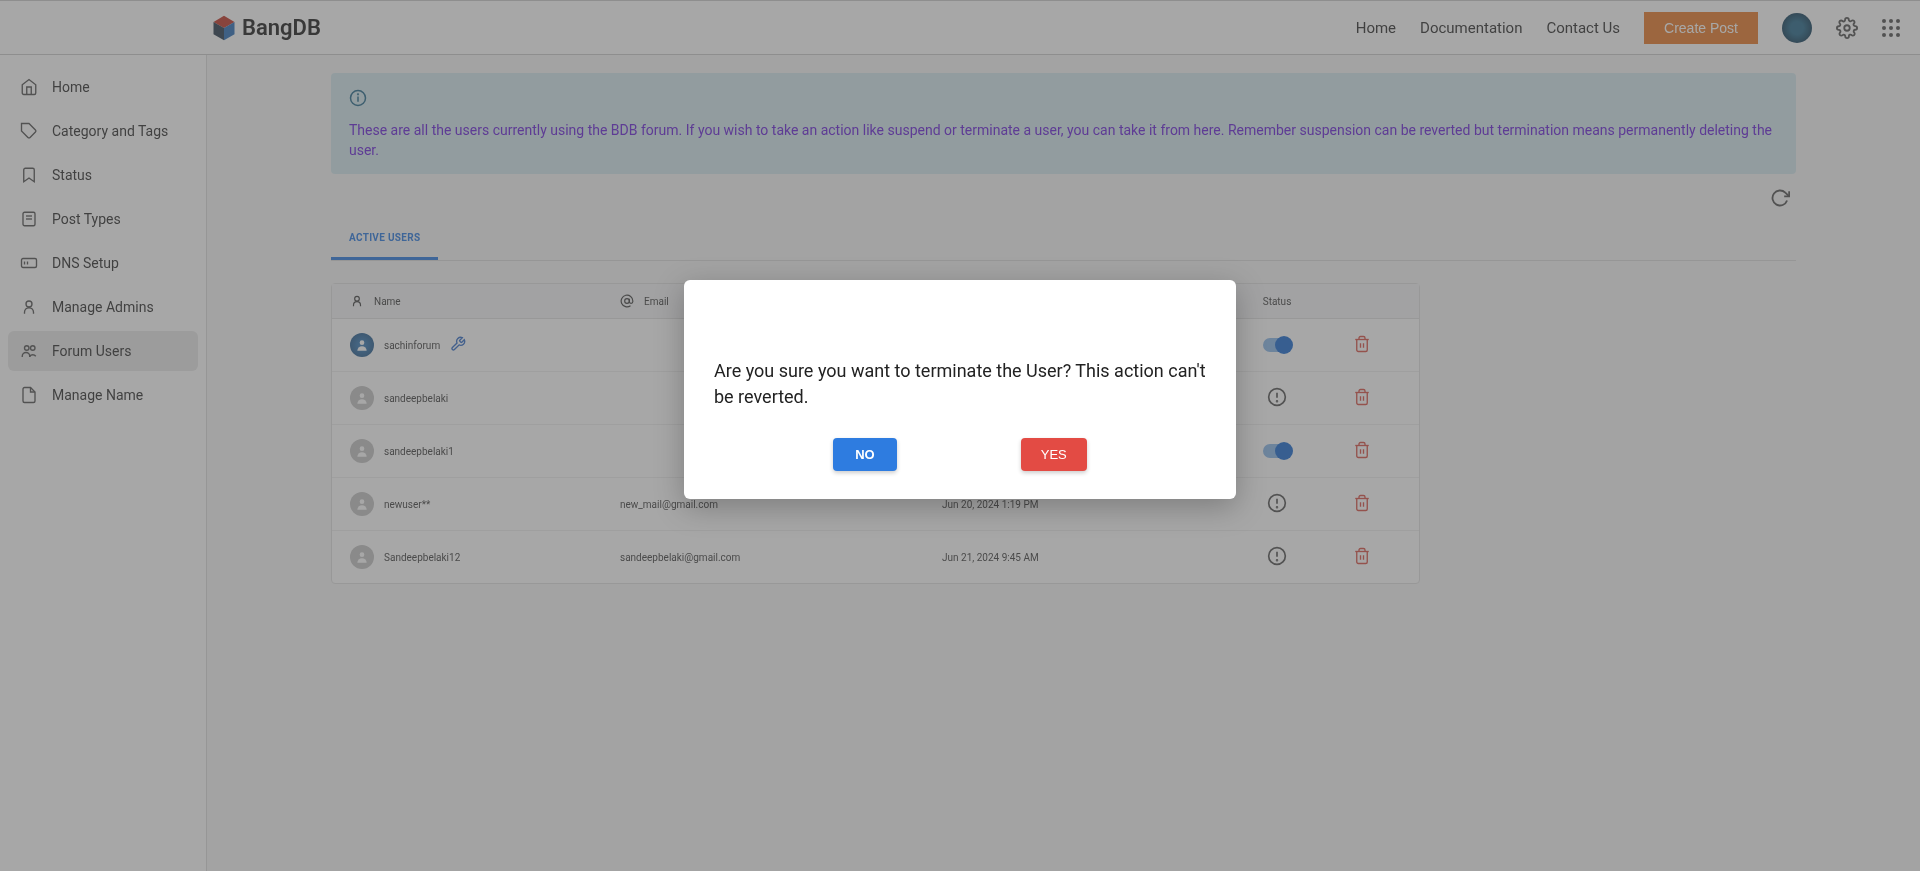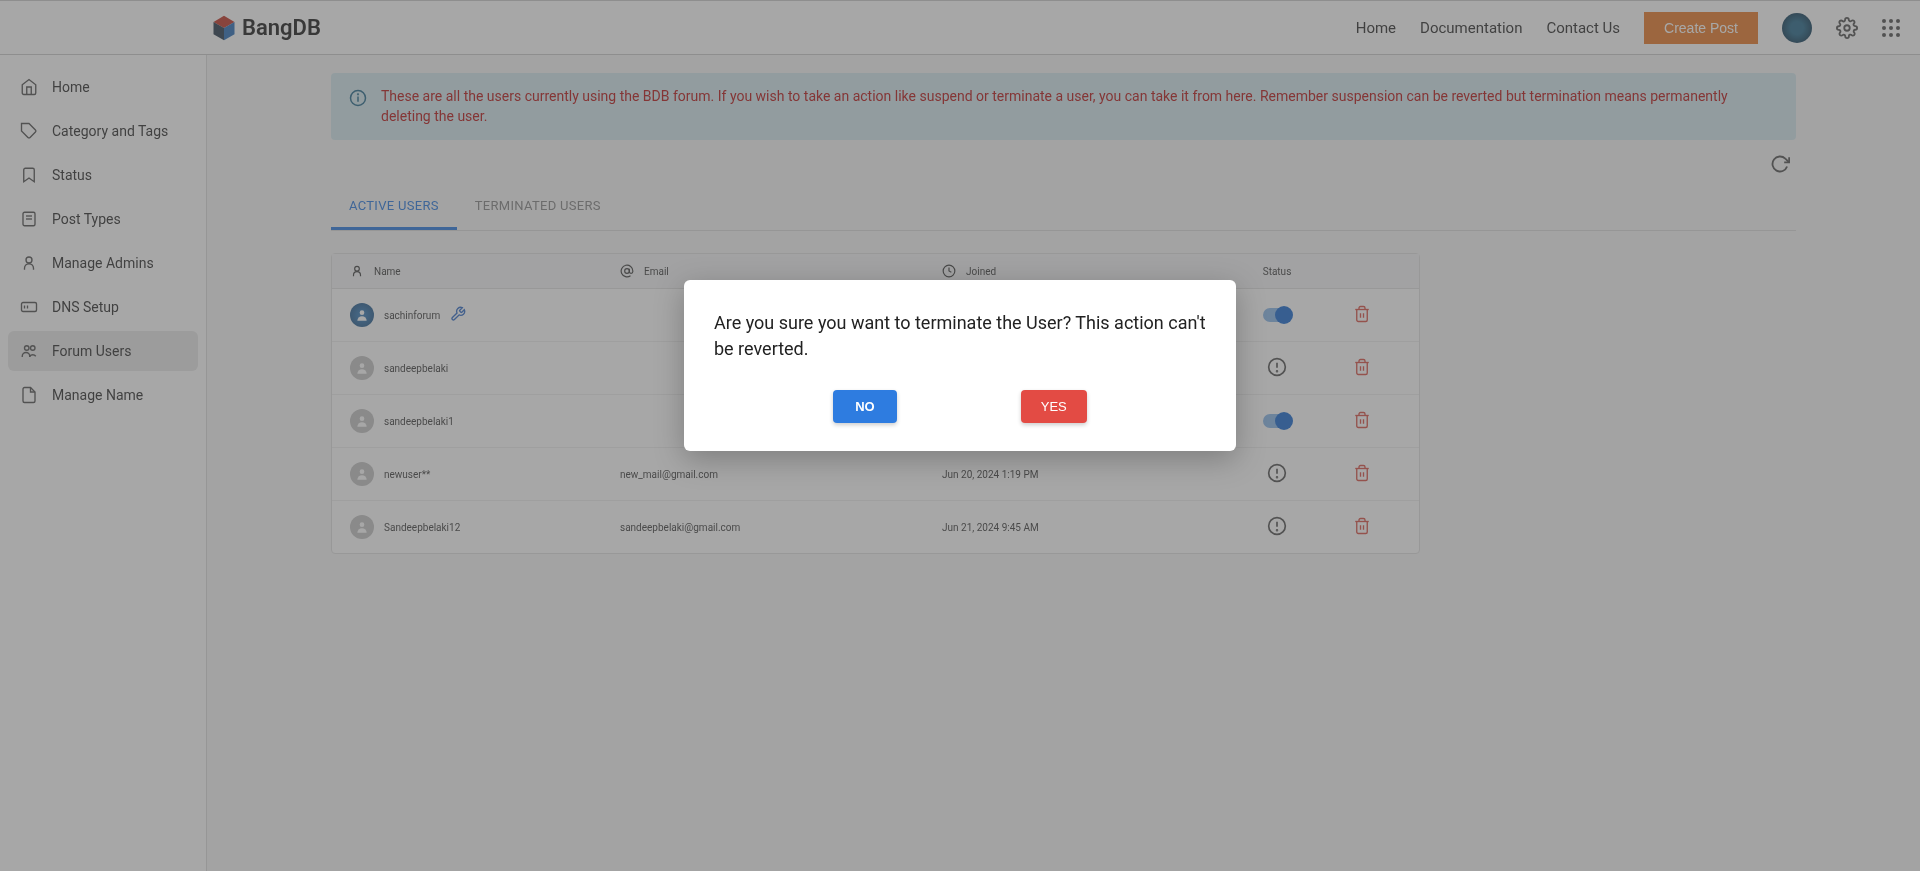--- a/index.html
+++ b/index.html
@@ -12,27 +12,27 @@
 .create-post { background: #e87d2e; color: #fff; padding: 8px 20px; border-radius: 0; font-size: 14px; border: none; cursor: pointer; }
 .avatar-img { width: 30px; height: 30px; border-radius: 50%; background: radial-gradient(circle, #2a6b8c 30%, #1a4560 70%); }
 .gear-icon, .apps-icon { color: #555; cursor: pointer; }
 
 .sidebar { position: absolute; left: 0; top: 55px; width: 207px; height: calc(100% - 55px); background: #fff; border-right: 1px solid #ddd; padding: 12px 8px; }
 .sidebar-item { display: flex; align-items: center; gap: 14px; padding: 11px 12px; color: #333; font-size: 14px; border-radius: 6px; cursor: pointer; margin-bottom: 4px; }
 .sidebar-item.active { background: #e8e8e8; }
 .sidebar-icon { width: 18px; height: 18px; display: flex; align-items: center; justify-content: center; color: #555; flex-shrink: 0; }
 
 .main { position: absolute; left: 207px; top: 55px; right: 0; bottom: 0; padding: 18px 124px; background: #f7f7f7; overflow-y: auto; }
-.info-banner { background: #d4e9ef; border-radius: 4px; padding: 14px 18px; display: flex; gap: 14px; align-items: flex-start; color: #b91c1c; font-size: 14px; line-height: 1.4; }
+.info-banner { background: #d4e9ef; border-radius: 4px; padding: 14px 18px; display: flex; gap: 14px; align-items: flex-start; color: #6d28d9; font-size: 14px; line-height: 1.4; flex-direction: column; }
 .info-icon { width: 18px; height: 18px; flex-shrink: 0; margin-top: 2px; }
 .refresh-row { display: flex; justify-content: flex-end; padding: 14px 6px 10px; }
 .refresh-icon { color: #555; cursor: pointer; }
 
 .tabs { display: flex; border-bottom: 1px solid #ddd; }
-.tab { padding: 14px 18px; font-size: 13px; font-weight: 400; letter-spacing: 0.3px; color: #888; cursor: pointer; border-bottom: 3px solid transparent; }
+.tab { padding: 14px 18px; font-size: 10px; font-weight: 700; letter-spacing: 0.3px; color: #888; cursor: pointer; border-bottom: 3px solid transparent; }
 .tab.active { color: #2e7ce0; border-bottom-color: #2e7ce0; }
 
 .table-wrap { background: #fff; border: 1px solid #e0e0e0; border-radius: 4px; margin-top: 22px; width: 1089px; }
 .table-header { display: flex; background: #f4f5f6; border-bottom: 1px solid #e0e0e0; padding: 10px 18px; }
 .th, .td { display: flex; align-items: center; gap: 10px; font-size: 10px; color: #444; }
 .col-name { width: 270px; }
 .col-email { width: 322px; }
 .col-joined { width: 275px; }
 .col-status { width: 120px; justify-content: center; }
 .col-delete { width: 50px; justify-content: center; }
@@ -41,21 +41,21 @@
 .row-avatar { width: 24px; height: 24px; border-radius: 50%; background: #c4c4c4; display: flex; align-items: center; justify-content: center; flex-shrink: 0; }
 .row-avatar.color { background: radial-gradient(circle, #3a7bb5 20%, #2a5d8c 80%); }
 .toggle { width: 28px; height: 14px; background: #8bb8e8; border-radius: 10px; position: relative; cursor: pointer; }
 .toggle::after { content: ""; position: absolute; right: -2px; top: -2px; width: 18px; height: 18px; border-radius: 50%; background: #1f6dd0; }
 .warn-icon { color: #555; }
 .trash-icon { color: #d9554a; cursor: pointer; }
 .admin-badge { color: #3670c9; }
 
 .overlay { position: absolute; inset: 0; background: rgba(80,80,80,0.5); z-index: 100; }
 .modal { position: absolute; left: 50%; top: 280px; transform: translateX(-50%); width: 552px; background: #fff; border-radius: 6px; box-shadow: 0 8px 30px rgba(0,0,0,0.25); padding: 30px 30px 28px; z-index: 101; }
-.modal-text { font-size: 18px; color: #222; line-height: 1.45; margin-bottom: 28px; }
+.modal-text { font-size: 18px; color: #222; line-height: 1.45; margin-bottom: 28px; margin-top: 48px; }
 .modal-buttons { display: flex; justify-content: center; gap: 124px; }
 .btn-no { background: #2e7ce0; color: #ffffff; padding: 9px 22px; border: none; border-radius: 4px; font-size: 13px; font-weight: 600; box-shadow: 0 2px 4px rgba(0,0,0,0.2); cursor: pointer; }
 .btn-yes { background: #e34b44; color: #fff; padding: 9px 20px; border: none; border-radius: 4px; font-size: 13px; font-weight: 400; box-shadow: 0 2px 4px rgba(0,0,0,0.2); cursor: pointer; }
 
 svg { width: 100%; height: 100%; }
 </style>
 </head>
 <body>
 
 <div class="header">
@@ -130,35 +130,35 @@
           <rect x="4" y="3" width="16" height="18" rx="2"></rect>
           <line x1="8" y1="8" x2="16" y2="8"></line>
           <line x1="8" y1="12" x2="16" y2="12"></line>
         </svg>
       </span>
       <span>Post Types</span>
     </div>
     <div class="sidebar-item">
       <span class="sidebar-icon">
         <svg viewBox="0 0 24 24" fill="none" stroke="currentColor" stroke-width="1.8">
-          <circle cx="12" cy="8" r="4"></circle>
-          <path d="M6 21v-2a6 6 0 0 1 12 0v2"></path>
-        </svg>
-      </span>
-      <span>Manage Admins</span>
-    </div>
-    <div class="sidebar-item">
-      <span class="sidebar-icon">
-        <svg viewBox="0 0 24 24" fill="none" stroke="currentColor" stroke-width="1.8">
           <rect x="2" y="6" width="20" height="12" rx="2"></rect>
           <line x1="6" y1="10" x2="6" y2="14"></line>
           <line x1="10" y1="10" x2="10" y2="14"></line>
         </svg>
       </span>
       <span>DNS Setup</span>
+    </div>
+    <div class="sidebar-item">
+      <span class="sidebar-icon">
+        <svg viewBox="0 0 24 24" fill="none" stroke="currentColor" stroke-width="1.8">
+          <circle cx="12" cy="8" r="4"></circle>
+          <path d="M6 21v-2a6 6 0 0 1 12 0v2"></path>
+        </svg>
+      </span>
+      <span>Manage Admins</span>
     </div>
     <div class="sidebar-item active">
       <span class="sidebar-icon">
         <svg viewBox="0 0 24 24" fill="none" stroke="currentColor" stroke-width="1.8">
           <circle cx="9" cy="8" r="3"></circle>
           <circle cx="17" cy="8" r="3"></circle>
           <path d="M3 20v-1a5 5 0 0 1 10 0v1"></path>
           <path d="M13 20v-1a5 5 0 0 1 8 0"></path>
         </svg>
       </span>
@@ -189,21 +189,20 @@
   <div class="refresh-row">
     <span class="refresh-icon" style="width:20px;height:20px">
       <svg viewBox="0 0 24 24" fill="none" stroke="currentColor" stroke-width="2.2">
           <path d="M23 4v6h-6"></path>
           <path d="M20.49 15a9 9 0 1 1-2.12-9.36L23 10"></path>
         </svg>
     </span>
   </div>
   <div class="tabs">
     <div class="tab active">ACTIVE USERS</div>
-    <div class="tab">TERMINATED USERS</div>
   </div>
   <div class="table-wrap">
     <div class="table-header">
       <div class="th col-name">
         <span style="width:14px;height:14px"><svg viewBox="0 0 24 24" fill="none" stroke="currentColor" stroke-width="2">
               <circle cx="12" cy="8" r="4"></circle>
               <path d="M6 21v-2a6 6 0 0 1 12 0v2"></path>
             </svg></span>
         <span>Name</span>
       </div>

